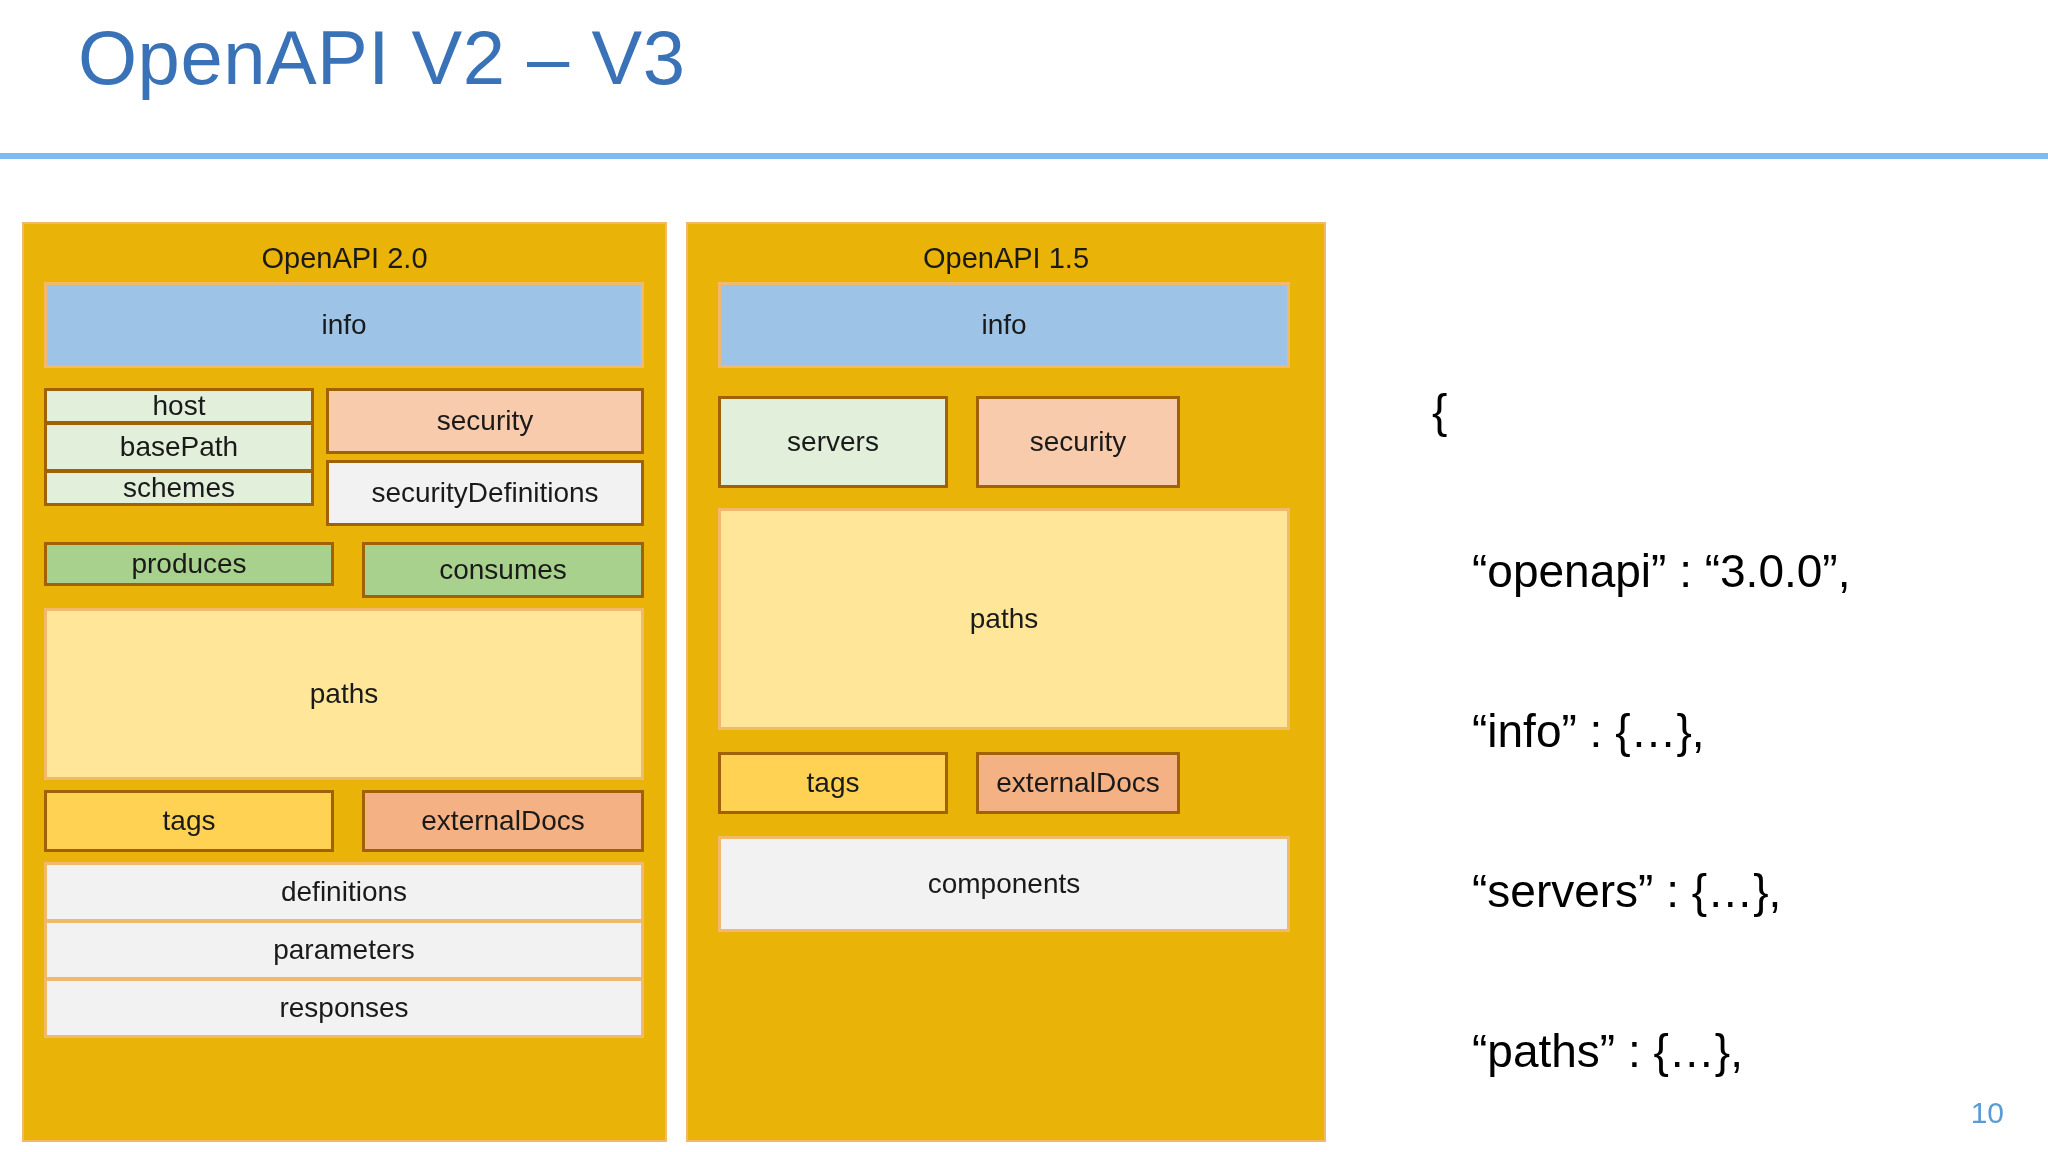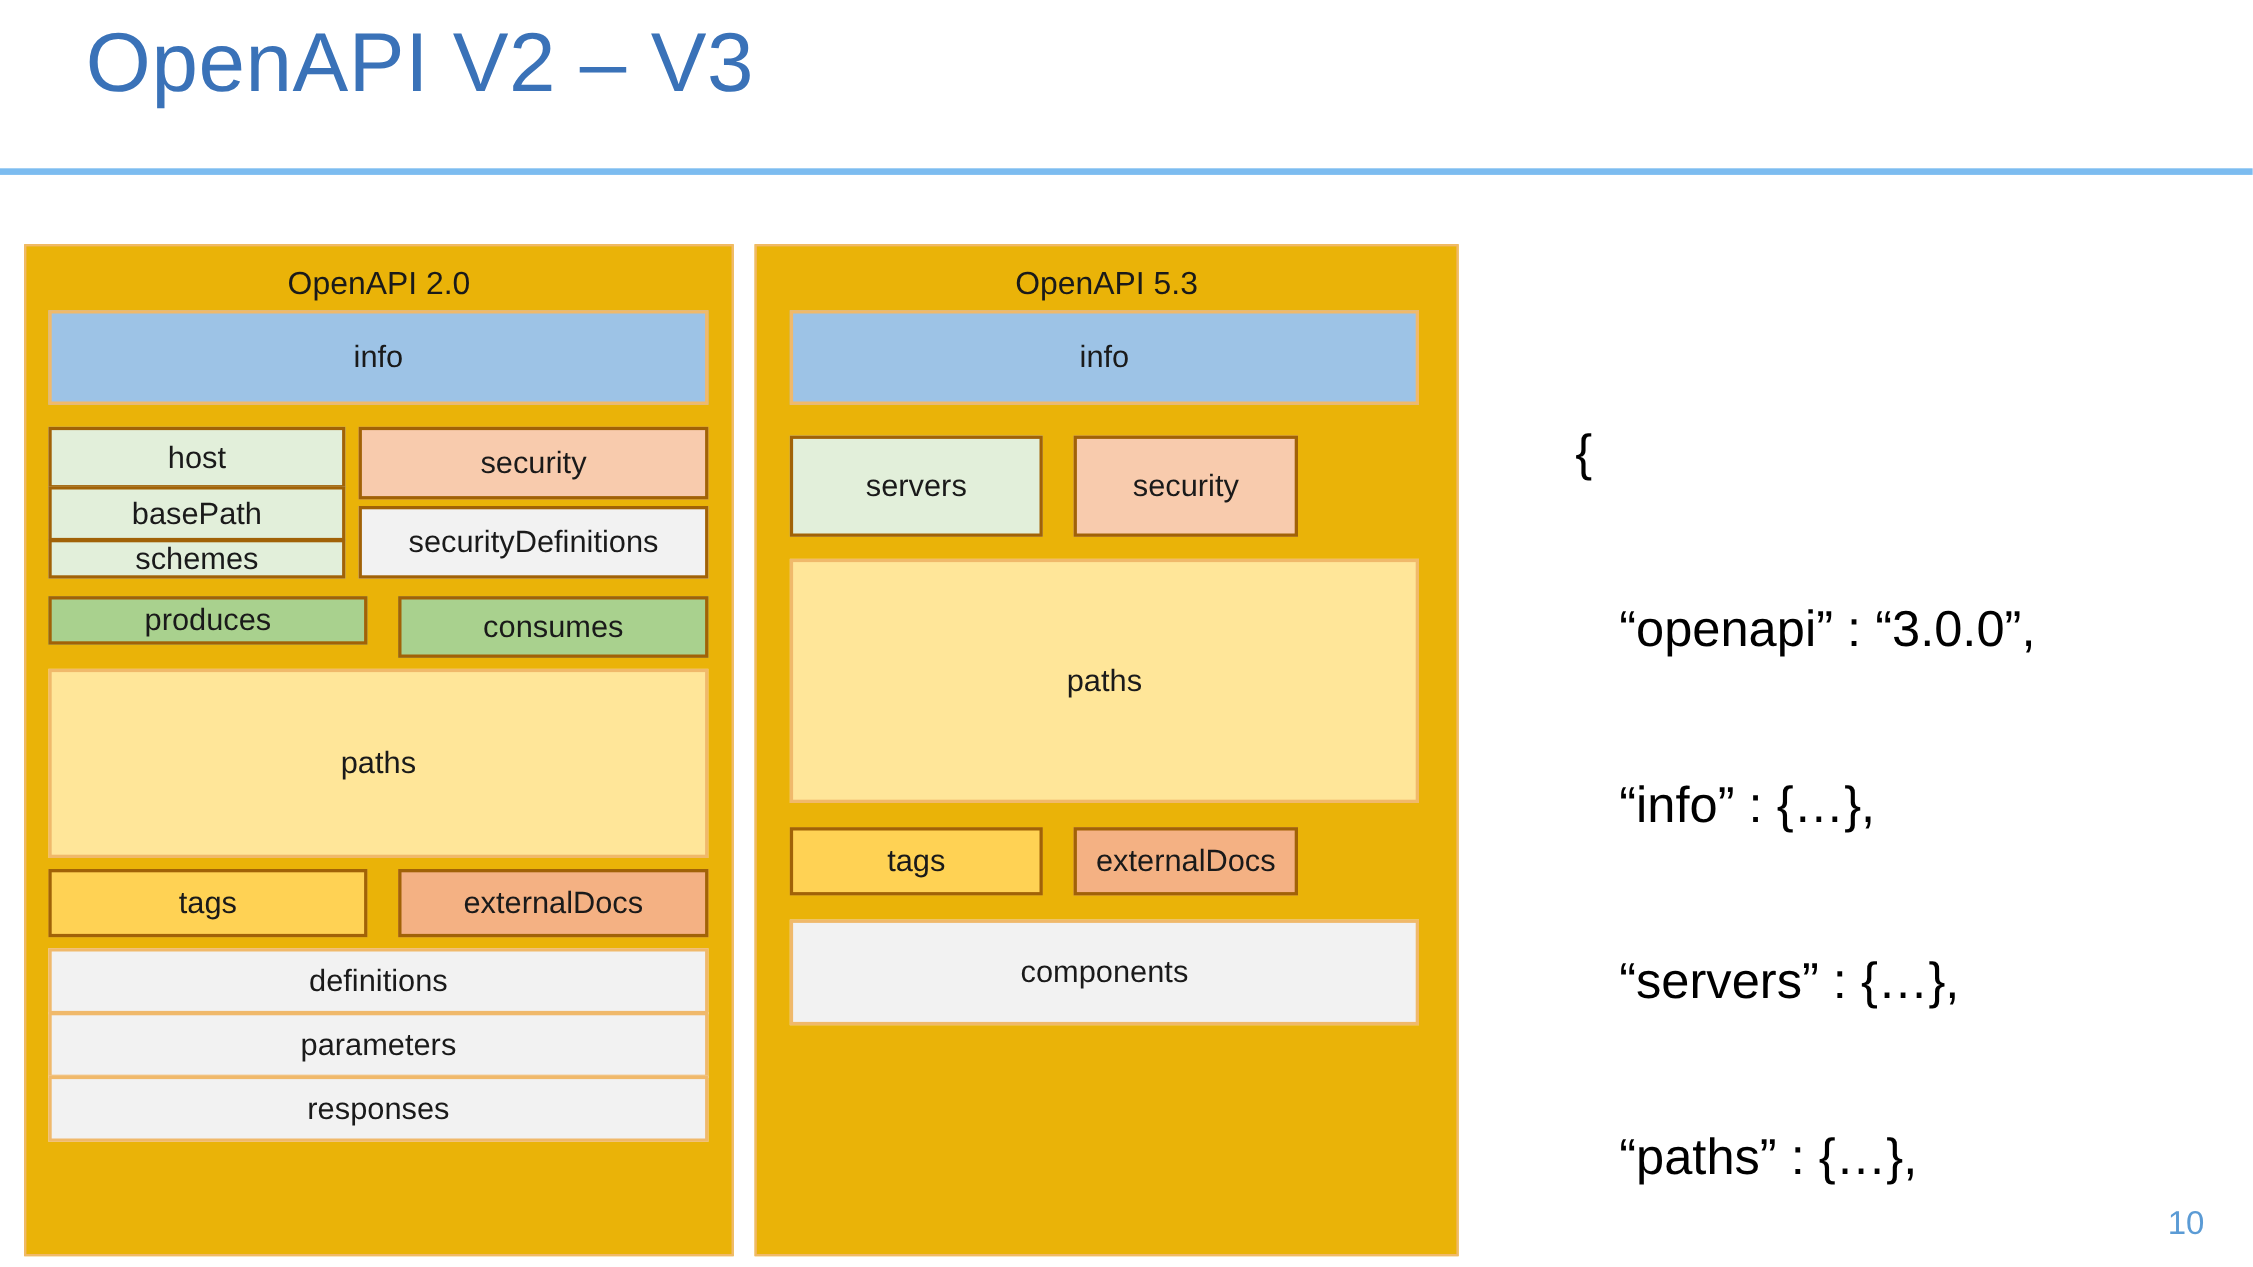--- a/index.html
+++ b/index.html
@@ -120,21 +120,21 @@
 <div id="slide-title">OpenAPI V2 – V3</div>
 <div id="title-divider"></div>
 
 <div id="panel-v2" class="panel">
 
   <div class="panel-title">OpenAPI 2.0</div>
 
   <div class="box c-info thin-border" style="left:20px; top:58px; width:600px; height:86px;">info</div>
 
   <div class="stack" style="left:20px; top:164px; width:270px;">
-    <div class="box c-green-l" style="height:56px;">host</div>
+    <div class="box c-green-l" style="height:36px;">host</div>
     <div class="box c-green-l" style="height:50px;">basePath</div>
     <div class="box c-green-l" style="height:36px;">schemes</div>
   </div>
 
   <div class="box c-peach" style="left:302px; top:164px; width:318px; height:66px;">security</div>
   <div class="box c-gray" style="left:302px; top:236px; width:318px; height:66px;">securityDefinitions</div>
 
   <div class="box c-green" style="left:20px; top:318px; width:290px; height:44px;">produces</div>
   <div class="box c-green" style="left:338px; top:318px; width:282px; height:56px;">consumes</div>
 
@@ -145,21 +145,21 @@
 
   <div class="stack" style="left:20px; top:638px; width:600px;">
     <div class="box c-gray thin-border" style="height:60px;">definitions</div>
     <div class="box c-gray thin-border" style="height:60px;">parameters</div>
     <div class="box c-gray thin-border" style="height:60px;">responses</div>
   </div>
 </div>
 
 <div id="panel-v3" class="panel">
 
-  <div class="panel-title">OpenAPI 5.3</div>
+  <div class="panel-title">OpenAPI 1.5</div>
 
   <div class="box c-info thin-border" style="left:30px; top:58px; width:572px; height:86px;">info</div>
 
   <div class="box c-green-l" style="left:30px; top:172px; width:230px; height:92px;">servers</div>
   <div class="box c-peach" style="left:288px; top:172px; width:204px; height:92px;">security</div>
 
   <div class="box c-yellow thin-border" style="left:30px; top:284px; width:572px; height:222px;">paths</div>
 
   <div class="box c-yellow-d" style="left:30px; top:528px; width:230px; height:62px;">tags</div>
   <div class="box c-peach-d" style="left:288px; top:528px; width:204px; height:62px;">externalDocs</div>

